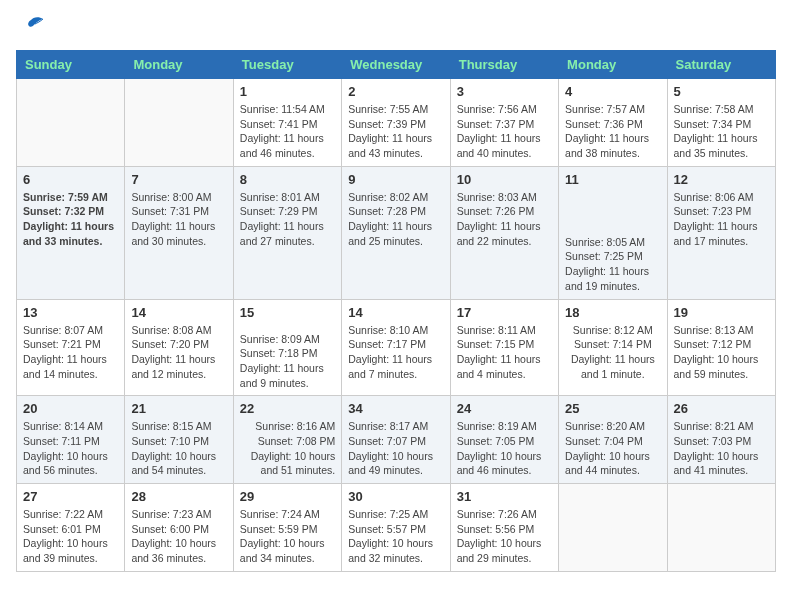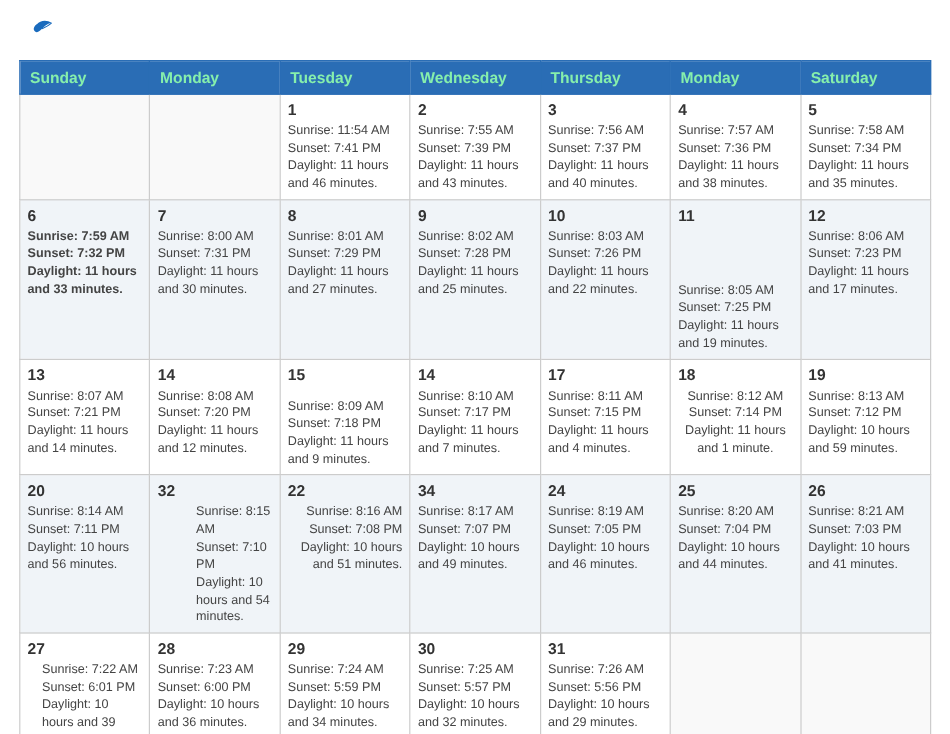--- a/index.html
+++ b/index.html
@@ -230,22 +230,22 @@
         </td>
       </tr>
       <tr class="row-shade">
         <td>
           <span class="day-number">20</span>
           <div class="day-info" style="white-space: pre-line;">Sunrise: 8:14 AM
 Sunset: 7:11 PM
 Daylight: 10 hours and 56 minutes.</div>
         </td>
         <td>
-          <span class="day-number">32</span>
-          <div class="day-info" style="white-space: pre-line; margin-left: 32px;">Sunrise: 8:15 AM
+          <span class="day-number">21</span>
+          <div class="day-info" style="white-space: pre-line;">Sunrise: 8:15 AM
 Sunset: 7:10 PM
 Daylight: 10 hours and 54 minutes.</div>
         </td>
         <td>
           <span class="day-number">22</span>
           <div class="day-info" style="white-space: pre-line; text-align: right;">Sunrise: 8:16 AM
 Sunset: 7:08 PM
 Daylight: 10 hours and 51 minutes.</div>
         </td>
         <td>
@@ -269,21 +269,21 @@
         <td>
           <span class="day-number">26</span>
           <div class="day-info" style="white-space: pre-line;">Sunrise: 8:21 AM
 Sunset: 7:03 PM
 Daylight: 10 hours and 41 minutes.</div>
         </td>
       </tr>
       <tr>
         <td>
           <span class="day-number">27</span>
-          <div class="day-info" style="white-space: pre-line; margin-left: 12px;">Sunrise: 7:22 AM
+          <div class="day-info" style="white-space: pre-line;">Sunrise: 7:22 AM
 Sunset: 6:01 PM
 Daylight: 10 hours and 39 minutes.</div>
         </td>
         <td>
           <span class="day-number">28</span>
           <div class="day-info" style="white-space: pre-line;">Sunrise: 7:23 AM
 Sunset: 6:00 PM
 Daylight: 10 hours and 36 minutes.</div>
         </td>
         <td>

